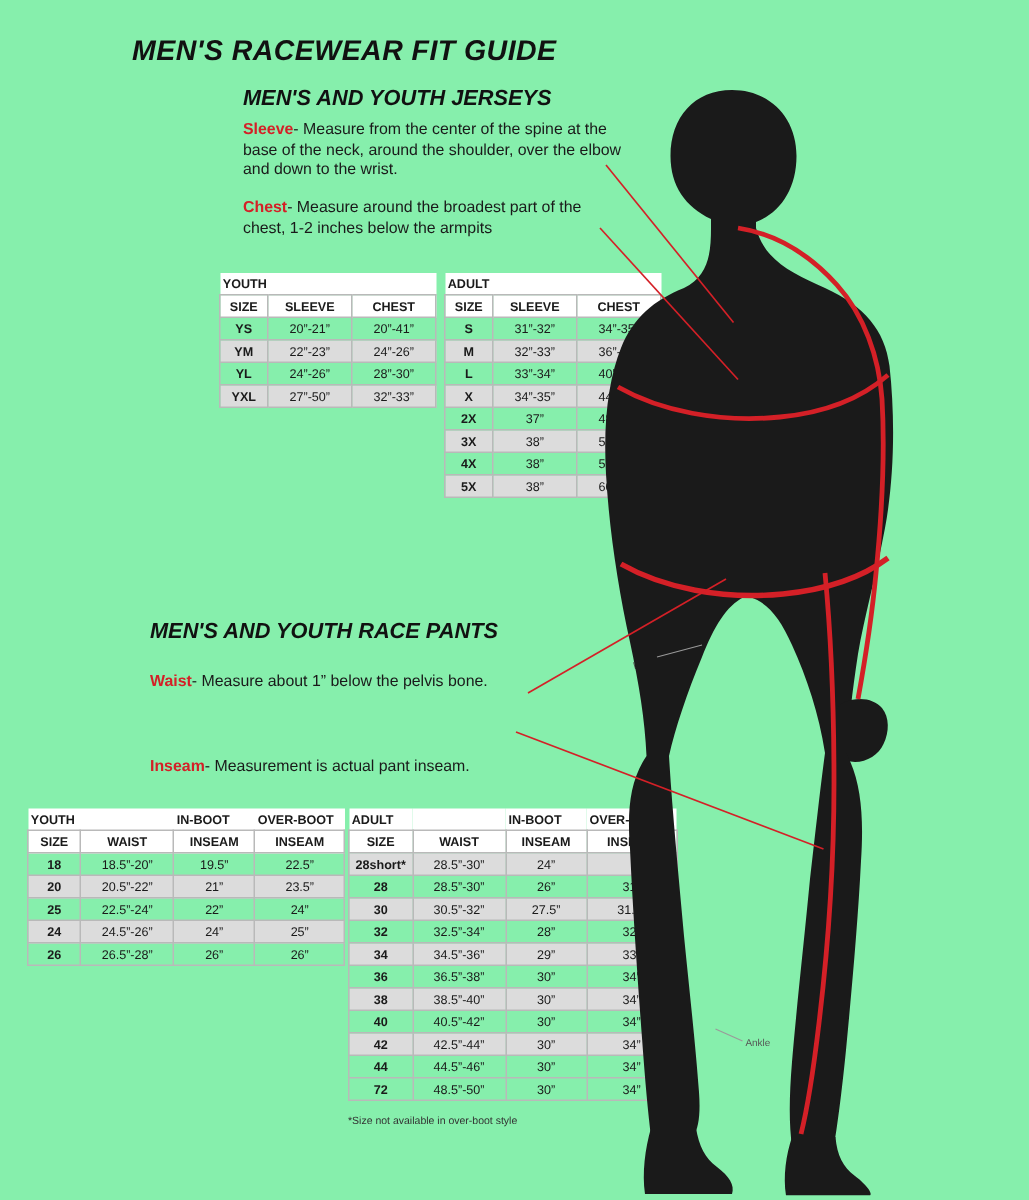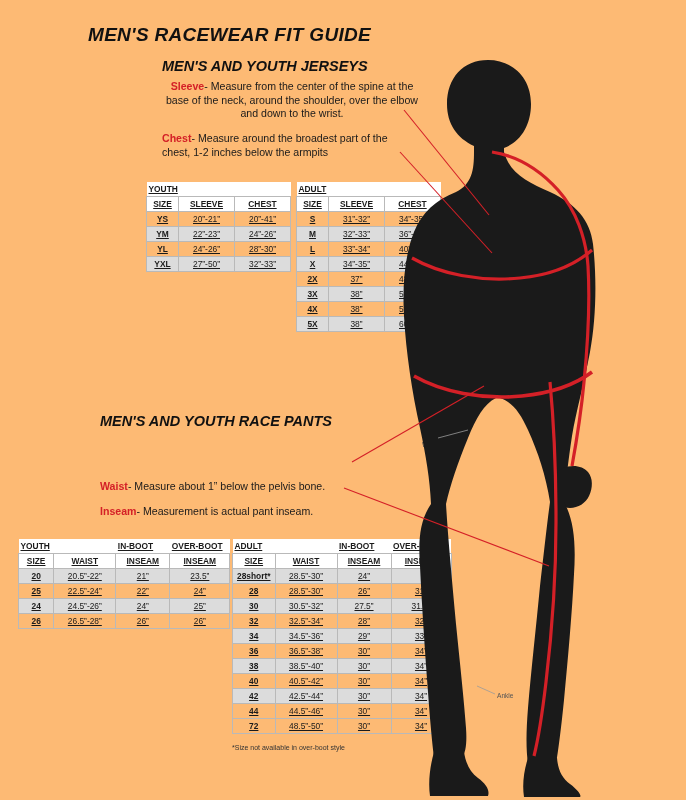--- a/index.html
+++ b/index.html
@@ -12,21 +12,21 @@
     height: 800px;
     position: relative;
     font-family: "Liberation Sans", sans-serif;
     color: #1a1a1a;
     overflow: hidden;
   }
   .page {
     position: absolute;
     left: 0; top: 0;
     width: 686px; height: 800px;
-    background: #fdba74;
+    background: #86efac;
   }
 
   
   .main-title {
     position: absolute;
     left: 88px; top: 24px;
     font-size: 19px;
     font-weight: bold;
     font-style: italic;
     letter-spacing: 0.3px;
@@ -46,31 +46,30 @@
   .desc {
     position: absolute;
     font-size: 10.6px;
     line-height: 13.5px;
     color: #1a1a1a;
   }
   .desc .term {
     color: #d42027;
     font-weight: bold;
   }
-  #sleeve-desc { left: 162px; top: 80px; width: 260px; text-align: center; }
+  #sleeve-desc { left: 162px; top: 80px; width: 260px; }
   #chest-desc  { left: 162px; top: 132px; width: 245px; }
-  #waist-desc  { left: 100px; top: 448px; width: 300px; margin-top: 32px; }
+  #waist-desc  { left: 100px; top: 448px; width: 300px; }
   #inseam-desc { left: 100px; top: 474px; width: 300px; margin-top: 31px; }
 
   
   .tbl {
     position: absolute;
     border-collapse: collapse;
     font-size: 8.4px;
-    text-decoration: underline;
   }
   .tbl td, .tbl th {
     border: 1px solid #b9b9b9;
     padding: 2px 4px;
     text-align: center;
     white-space: nowrap;
     font-weight: normal;
     height: 11px;
     box-sizing: border-box;
   }
@@ -241,20 +240,26 @@
           <td class="grp-head"></td>
           <td class="grp-head">IN-BOOT</td>
           <td class="grp-head">OVER-BOOT</td>
         </tr>
         <tr>
           <th class="col-head" style="width:30px">SIZE</th>
           <th class="col-head" style="width:62px">WAIST</th>
           <th class="col-head" style="width:54px">INSEAM</th>
           <th class="col-head" style="width:60px">INSEAM</th>
         </tr>
+        <tr>
+          <td class="first">18</td>
+          <td>18.5”-20”</td>
+          <td>19.5”</td>
+          <td>22.5”</td>
+        </tr>
         <tr class="shade">
           <td class="first">20</td>
           <td>20.5”-22”</td>
           <td>21”</td>
           <td>23.5”</td>
         </tr>
         <tr>
           <td class="first">25</td>
           <td>22.5”-24”</td>
           <td>22”</td>

